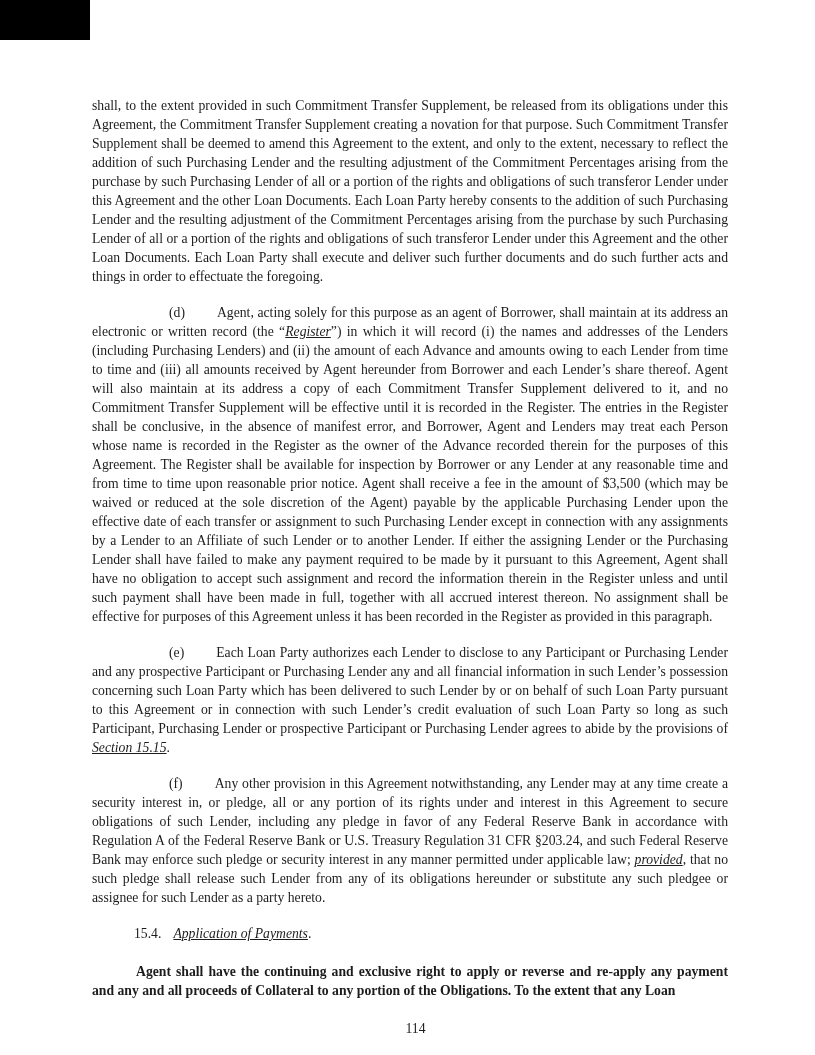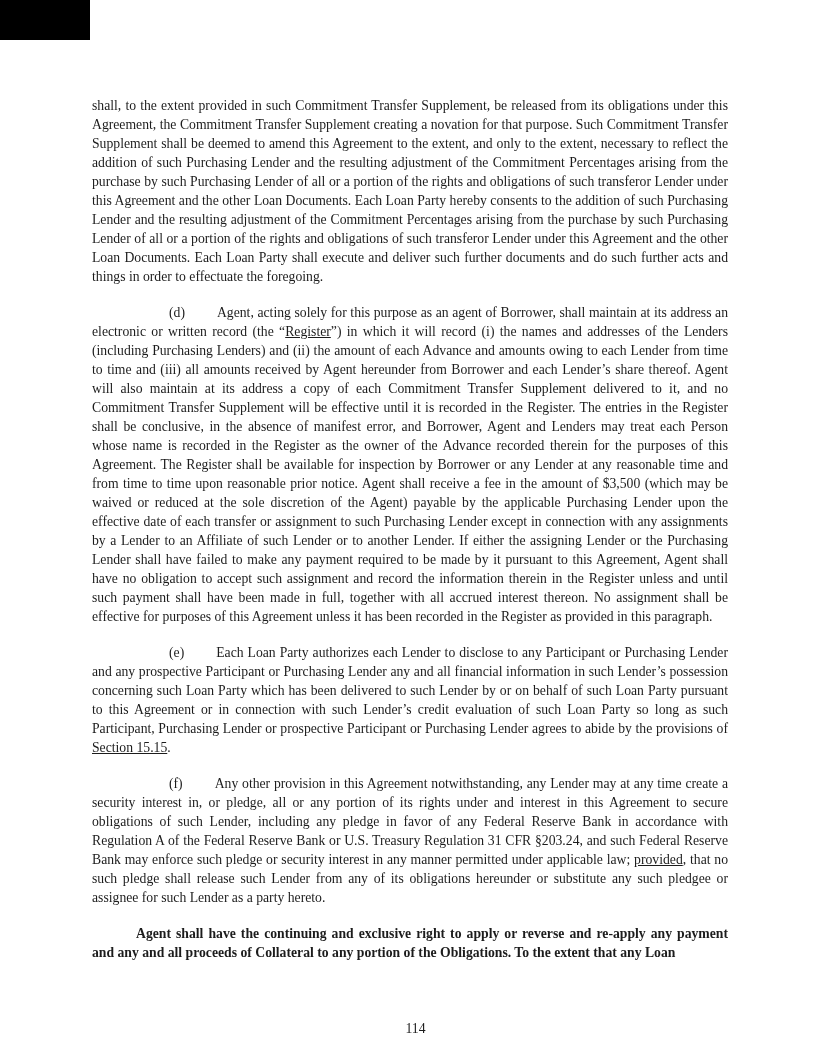--- a/index.html
+++ b/index.html
@@ -56,20 +56,21 @@
   .tab-head {
     display: inline-block;
     width: 42px;
   }
   .gap-head {
     display: inline-block;
     width: 12px;
   }
   .u {
     text-decoration: underline;
+    font-style: italic;
   }
   .page-footer {
     position: absolute;
     top: 988px;
     left: 8px;
     width: 815px;
     text-align: center;
     font-size: 13.7px;
     line-height: 16.8px;
     margin-top: 33px;
@@ -83,20 +84,21 @@
 <main class="content">
 
   <p class="para"><span>shall, to the extent provided in such Commitment Transfer Supplement, be released from its obligations under this Agreement, the Commitment Transfer Supplement creating a novation for that purpose.  Such Commitment Transfer Supplement shall be deemed to amend this Agreement to the extent, and only to the extent, necessary to reflect the addition of such Purchasing Lender and the resulting adjustment of the Commitment Percentages arising from the purchase by such Purchasing Lender of all or a portion of the rights and obligations of such transferor Lender under this Agreement and the other Loan Documents.  Each Loan Party hereby consents to the addition of such Purchasing Lender and the resulting adjustment of the Commitment Percentages arising from the purchase by such Purchasing Lender of all or a portion of the rights and obligations of such transferor Lender under this Agreement and the other Loan Documents.  Each Loan Party shall execute and deliver such further documents and do such further acts and things in order to effectuate the foregoing.</span></p>
 
   <p class="para"><span class="tab-label"></span><span>(d)</span><span class="tab-after-label"></span><span>Agent, acting solely for this purpose as an agent of Borrower, shall maintain at its address an electronic or written record (the “</span><span class="u">Register</span><span>”) in which it will record (i) the names and addresses of the Lenders (including Purchasing Lenders) and (ii) the amount of each Advance and amounts owing to each Lender from time to time and (iii) all amounts received by Agent hereunder from Borrower and each Lender’s share thereof.  Agent will also maintain at its address a copy of each Commitment Transfer Supplement delivered to it, and no Commitment Transfer Supplement will be effective until it is recorded in the Register.  The entries in the Register shall be conclusive, in the absence of manifest error, and Borrower, Agent and Lenders may treat each Person whose name is recorded in the Register as the owner of the Advance recorded therein for the purposes of this Agreement.  The Register shall be available for inspection by Borrower or any Lender at any reasonable time and from time to time upon reasonable prior notice.  Agent shall receive a fee in the amount of $3,500 (which may be waived or reduced at the sole discretion of the Agent) payable by the applicable Purchasing Lender upon the effective date of each transfer or assignment to such Purchasing Lender except in connection with any assignments by a Lender to an Affiliate of such Lender or to another Lender.  If either the assigning Lender or the Purchasing Lender shall have failed to make any payment required to be made by it pursuant to this Agreement, Agent shall have no obligation to accept such assignment and record the information therein in the Register unless and until such payment shall have been made in full, together with all accrued interest thereon.  No assignment shall be effective for purposes of this Agreement unless it has been recorded in the Register as provided in this paragraph.</span></p>
 
   <p class="para"><span class="tab-label"></span><span>(e)</span><span class="tab-after-label"></span><span>Each Loan Party authorizes each Lender to disclose to any Participant or Purchasing Lender and any prospective Participant or Purchasing Lender any and all financial information in such Lender’s possession concerning such Loan Party which has been delivered to such Lender by or on behalf of such Loan Party pursuant to this Agreement or in connection with such Lender’s credit evaluation of such Loan Party so long as such Participant, Purchasing Lender or prospective Participant or Purchasing Lender agrees to abide by the provisions of </span><span class="u">Section 15.15</span><span>.</span></p>
 
   <p class="para"><span class="tab-label"></span><span>(f)</span><span class="tab-after-label"></span><span>Any other provision in this Agreement notwithstanding, any Lender may at any time create a security interest in, or pledge, all or any portion of its rights under and interest in this Agreement to secure obligations of such Lender, including any pledge in favor of any Federal Reserve Bank in accordance with Regulation A of the Federal Reserve Bank or U.S. Treasury Regulation 31 CFR §203.24, and such Federal Reserve Bank may enforce such pledge or security interest in any manner permitted under applicable law; </span><span class="u">provided</span><span>, that no such pledge shall release such Lender from any of its obligations hereunder or substitute any such pledgee or assignee for such Lender as a party hereto.</span></p>
 
+  <p class="heading"><span class="tab-head"></span><span>15.4.</span><span class="gap-head"></span><span class="u">Application of Payments</span><span>.</span></p>
 
   <p class="closing"><span>Agent shall have the continuing and exclusive right to apply or reverse and re-apply any payment and any and all proceeds of Collateral to any portion of the Obligations.  To the extent that any Loan</span></p>
 
 </main>
 
 <footer class="page-footer">
   <span>114</span>
 </footer>
 
 </body></html>

